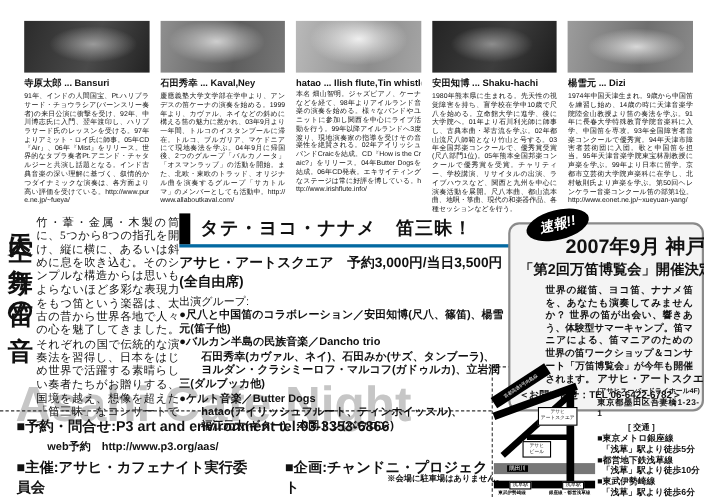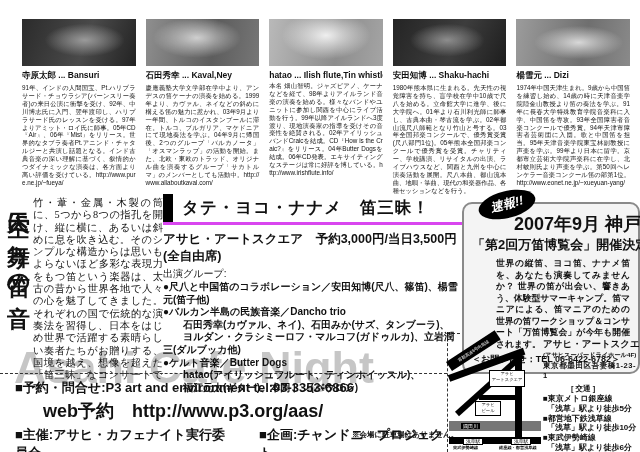--- a/index.html
+++ b/index.html
@@ -24,21 +24,21 @@
   .vtitle{left:3px;top:194px;height:188px;writing-mode:vertical-rl;
           font-family:"Liberation Serif",serif;font-weight:bold;font-size:23px;
           letter-spacing:2px;}
 
   
   .intro{left:33px;top:197px;width:130px;font-family:"Liberation Serif",serif;
          font-weight:normal;font-size:10.3px;line-height:12.3px;text-align:justify;}
 
   
   .event{left:163px;top:194px;width:300px;z-index:2;}
-  .banner{border-bottom:3px solid #d946ef;height:28px;display:flex;align-items:center;}
+  .banner{border-bottom:3px solid #0369a1;height:28px;display:flex;align-items:center;}
   .banner-block{width:10px;height:28px;background:#000;margin-right:9px;flex:0 0 auto;}
   .banner-title{font-size:16.5px;font-weight:bold;letter-spacing:1px;white-space:nowrap;}
   .date-line{margin-top:9px;font-size:12.5px;font-weight:bold;white-space:pre-wrap;}
   .venue-line{margin-top:6px;font-size:12.5px;font-weight:bold;white-space:pre-wrap;}
   .lineup-label{margin-top:2px;font-size:10px;font-weight:normal;}
   .lineup-line{font-size:10px;font-weight:bold;line-height:12.6px;white-space:pre-wrap;}
 
   
   .news-box{left:462px;top:202px;width:158px;background:#f4f4f4;border:2px solid #8a8a8a;
             border-radius:10px;padding:8px 8px 6px 8px;z-index:2;}
@@ -55,21 +55,21 @@
              letter-spacing:0;z-index:0;white-space:nowrap;}
 
   
   .div-h-left{left:0;top:373px;width:447px;border-top:1.5px dashed #333;}
   .div-h-right{left:447px;top:333px;width:193px;border-top:1.5px dashed #333;}
   .div-v{left:447px;top:333px;height:119px;border-left:1.5px dashed #333;}
 
   
   .footer{left:15px;top:379px;width:430px;z-index:2;}
   .f-line1{font-size:13px;font-weight:bold;}
-  .f-line2{font-size:18px;font-weight:bold;padding-left:28px;margin-top:2px;white-space:pre-wrap;}
+  .f-line2{font-size:10px;font-weight:bold;padding-left:28px;margin-top:2px;white-space:pre-wrap;}
   .f-line3{font-size:13px;font-weight:bold;margin-top:3px;display:flex;gap:22px;}
   .parking{left:352px;top:430px;font-size:7.5px;font-weight:bold;z-index:2;}
 
   
   .venue-info{left:543px;top:338px;width:95px;z-index:2;}
   .vi-name{font-size:9.5px;font-weight:bold;white-space:nowrap;}
   .vi-sub{font-size:6.2px;font-weight:bold;}
   .vi-addr{font-size:7.6px;font-weight:bold;margin-top:1px;letter-spacing:0.5px;}
   .vi-access-label{font-size:7.5px;font-weight:bold;margin-top:4px;padding-left:28px;}
   .vi-line{font-size:8px;font-weight:bold;line-height:9.8px;white-space:nowrap;}

